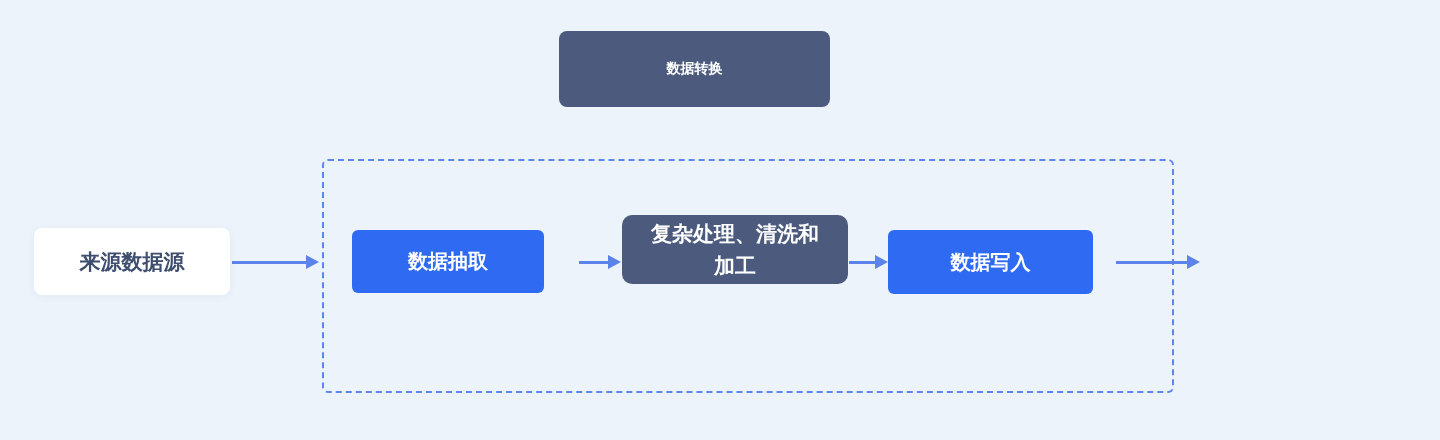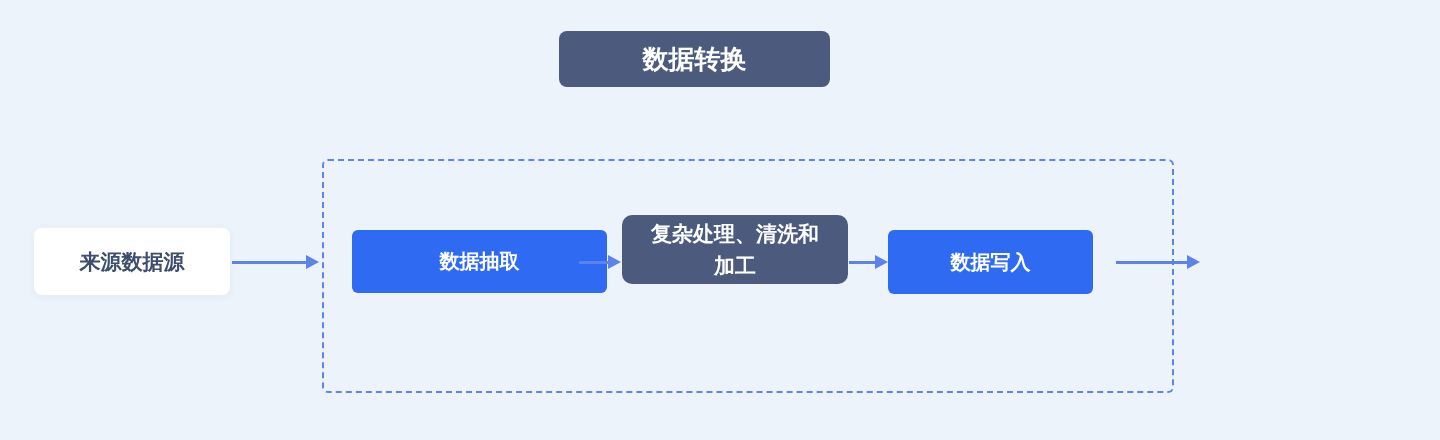--- a/index.html
+++ b/index.html
@@ -50,43 +50,43 @@
     border-radius: 10px;
     font-size: 21px;
     line-height: 1.5;
     padding: 0 23px;
   }
   .title-box {
     position: absolute;
     left: 559px;
     top: 31px;
     width: 271px;
-    height: 56px;
+    height: 76px;
     background: var(--dark-box);
     color: var(--text-light);
     border-radius: 8px;
     display: flex;
     align-items: center;
     justify-content: center;
-    font-size: 26px;
+    font-size: 14px;
     font-weight: bold;
   }
   .group-box {
     position: absolute;
     left: 322px;
     top: 159px;
     width: 852px;
     height: 234px;
     border: 2px dashed var(--dashed-border);
     border-radius: 6px;
     background: transparent;
   }
   
   .n-source  { left: 34px;   top: 228px; width: 196px; height: 67px; }
-  .n-extract { left: 352px;  top: 230px; width: 255px; height: 63px; }
+  .n-extract { left: 352px;  top: 230px; width: 192px; height: 63px; }
   .n-process { left: 622px;  top: 215px; width: 226px; height: 69px; }
   .n-write   { left: 888px;  top: 230px; width: 205px; height: 64px; }
   .n-target  { left: 1202px; top: 224px; width: 200px; height: 72px; }
   
   .arrow {
     position: absolute;
     height: 2.5px;
     background: var(--arrow);
   }
   .arrow .head {

